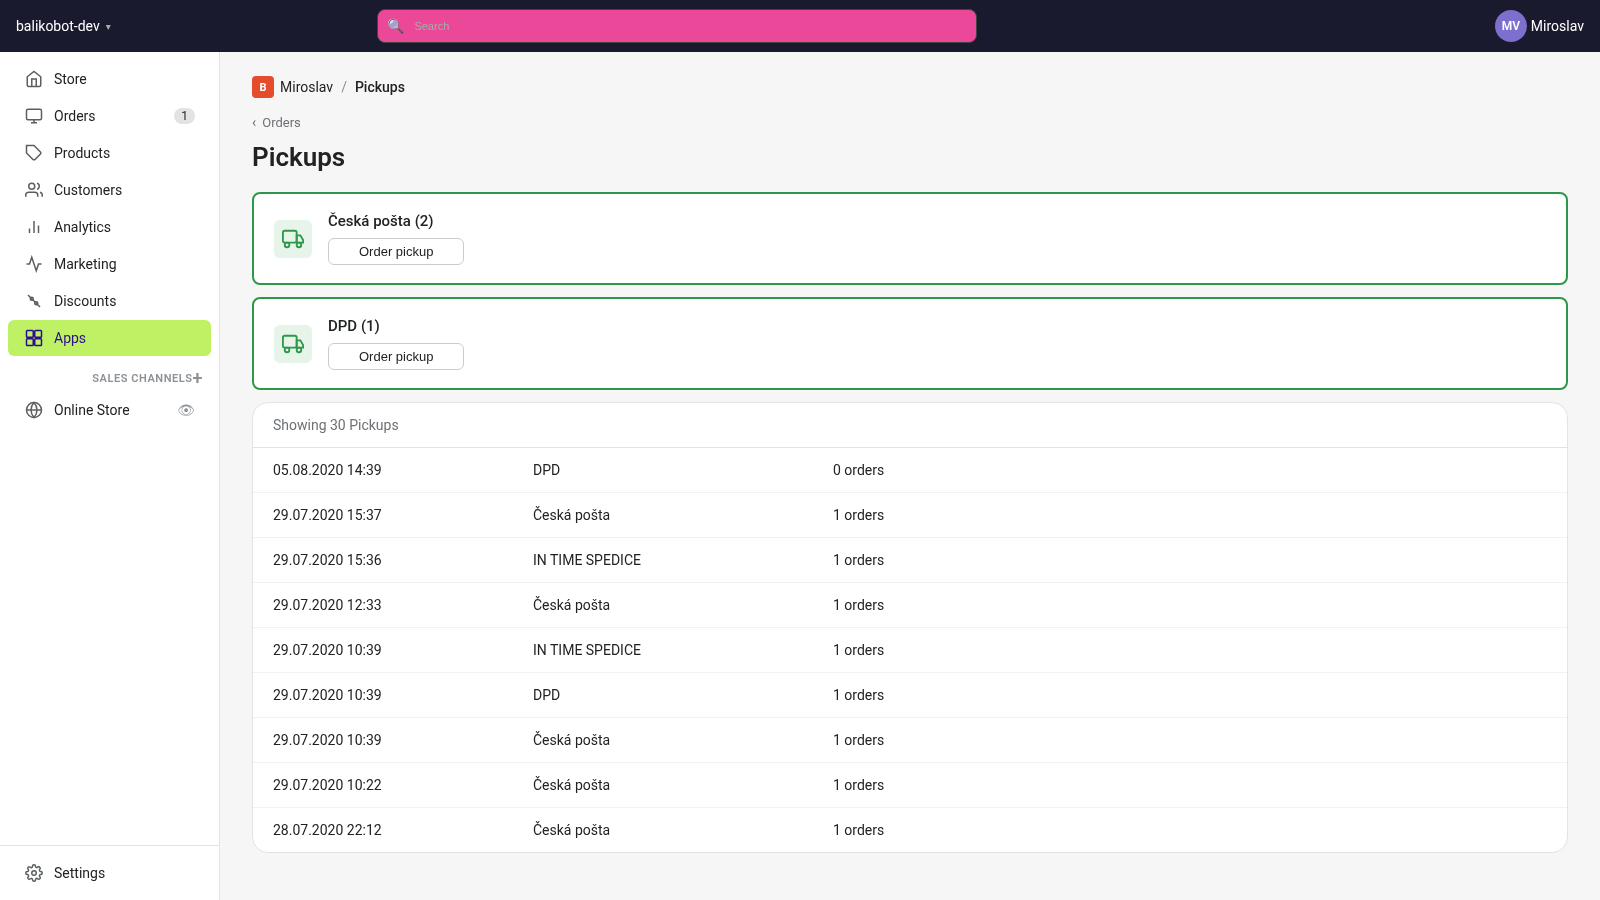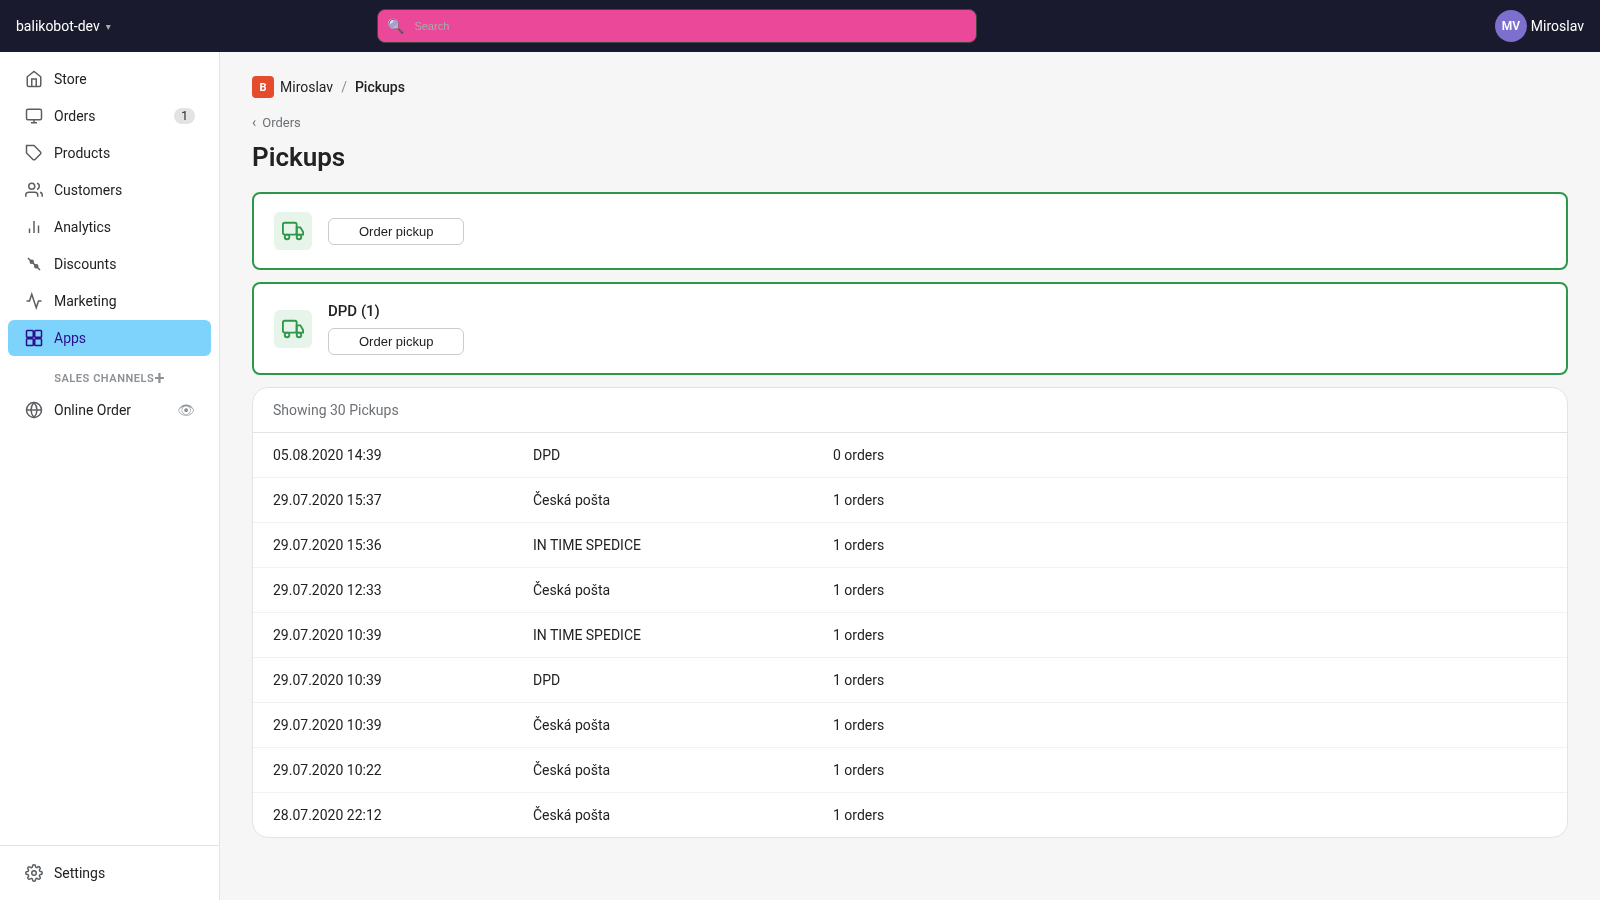--- a/index.html
+++ b/index.html
@@ -90,39 +90,39 @@
       align-items: center;
       gap: 10px;
       padding: 8px 16px;
       cursor: pointer;
       border-radius: 6px;
       margin: 1px 8px;
       color: #202223;
       font-size: 14px;
       position: relative;
     }
-    .nav-item.active { background: #7dd3fc; color: #2c0d8f; }
+    .nav-item.active { background: #bef264; color: #2c0d8f; }
     .nav-item .nav-icon { width: 20px; height: 20px; display: flex; align-items: center; justify-content: center; font-size: 16px; flex-shrink: 0; }
     .nav-item .badge {
       margin-left: auto;
       background: #e3e3e3;
       border-radius: 10px;
       padding: 1px 7px;
       font-size: 12px;
       color: #202223;
     }
     .nav-section-label {
       font-size: 11px;
       font-weight: 600;
       color: #8c9196;
       padding: 12px 16px 4px;
       letter-spacing: 0.05em;
       display: flex;
       align-items: center;
-      justify-content: center;
+      justify-content: flex-end;
     }
     .nav-section-label .add-btn { cursor: pointer; color: #8c9196; font-size: 18px; line-height: 1; }
     .sidebar-bottom { border-top: 1px solid #e1e3e5; padding: 8px 0; }
 
     
     .main-content {
       flex: 1;
       overflow-y: auto;
       padding: 24px 32px;
       background: #f6f6f7;
@@ -321,35 +321,35 @@
               <line x1="12" y1="20" x2="12" y2="4"></line>
               <line x1="6" y1="20" x2="6" y2="14"></line>
             </svg>
         </span>
         <span>Analytics</span>
       </div>
 
       <div class="nav-item">
         <span class="nav-icon">
           <svg width="18" height="18" viewBox="0 0 24 24" fill="none" stroke="#5c5f62" stroke-width="2">
+              <polyline points="22 12 18 12 15 21 9 3 6 12 2 12"></polyline>
+            </svg>
+        </span>
+        <span>Marketing</span>
+      </div>
+
+      <div class="nav-item">
+        <span class="nav-icon">
+          <svg width="18" height="18" viewBox="0 0 24 24" fill="none" stroke="#5c5f62" stroke-width="2">
               <circle cx="9" cy="9" r="2"></circle>
               <circle cx="15" cy="15" r="2"></circle>
               <line x1="4" y1="4" x2="20" y2="20"></line>
             </svg>
         </span>
         <span>Discounts</span>
-      </div>
-
-      <div class="nav-item">
-        <span class="nav-icon">
-          <svg width="18" height="18" viewBox="0 0 24 24" fill="none" stroke="#5c5f62" stroke-width="2">
-              <polyline points="22 12 18 12 15 21 9 3 6 12 2 12"></polyline>
-            </svg>
-        </span>
-        <span>Marketing</span>
       </div>
 
       <div class="nav-item active">
         <span class="nav-icon">
           <svg width="18" height="18" viewBox="0 0 24 24" fill="none" stroke="#2c0d8f" stroke-width="2">
               <rect x="2" y="2" width="9" height="9" rx="1"></rect>
               <rect x="13" y="2" width="9" height="9" rx="1"></rect>
               <rect x="2" y="13" width="9" height="9" rx="1"></rect>
               <rect x="13" y="13" width="9" height="9" rx="1"></rect>
             </svg>
@@ -363,21 +363,21 @@
       </div>
 
       <div class="online-store-item">
         <span class="nav-icon">
           <svg width="18" height="18" viewBox="0 0 24 24" fill="none" stroke="#5c5f62" stroke-width="2">
               <circle cx="12" cy="12" r="10"></circle>
               <line x1="2" y1="12" x2="22" y2="12"></line>
               <path d="M12 2a15.3 15.3 0 014 10 15.3 15.3 0 01-4 10 15.3 15.3 0 01-4-10 15.3 15.3 0 014-10z"></path>
             </svg>
         </span>
-        <span>Online Order</span>
+        <span>Online Store</span>
         <span class="eye-icon">👁</span>
       </div>
     </div>
 
     <div class="sidebar-bottom">
       <div class="nav-item">
         <span class="nav-icon">
           <svg width="18" height="18" viewBox="0 0 24 24" fill="none" stroke="#5c5f62" stroke-width="2">
               <circle cx="12" cy="12" r="3"></circle>
               <path d="M19.4 15a1.65 1.65 0 00.33 1.82l.06.06a2 2 0 010 2.83 2 2 0 01-2.83 0l-.06-.06a1.65 1.65 0 00-1.82-.33 1.65 1.65 0 00-1 1.51V21a2 2 0 01-4 0v-.09A1.65 1.65 0 009 19.4a1.65 1.65 0 00-1.82.33l-.06.06a2 2 0 01-2.83-2.83l.06-.06A1.65 1.65 0 004.68 15a1.65 1.65 0 00-1.51-1H3a2 2 0 010-4h.09A1.65 1.65 0 004.6 9a1.65 1.65 0 00-.33-1.82l-.06-.06a2 2 0 012.83-2.83l.06.06A1.65 1.65 0 009 4.68a1.65 1.65 0 001-1.51V3a2 2 0 014 0v.09a1.65 1.65 0 001 1.51 1.65 1.65 0 001.82-.33l.06-.06a2 2 0 012.83 2.83l-.06.06A1.65 1.65 0 0019.4 9a1.65 1.65 0 001.51 1H21a2 2 0 010 4h-.09a1.65 1.65 0 00-1.51 1z"></path>
@@ -409,20 +409,21 @@
     <div class="carrier-card">
       <div class="carrier-icon">
         <svg viewBox="0 0 24 24" fill="none" stroke="#2d9948" stroke-width="2">
           <rect x="1" y="3" width="15" height="13" rx="2"></rect>
           <path d="M16 8h4l3 5v3h-7V8z"></path>
           <circle cx="5.5" cy="18.5" r="2.5"></circle>
           <circle cx="18.5" cy="18.5" r="2.5"></circle>
         </svg>
       </div>
       <div class="carrier-info">
+        <div class="carrier-name">Česká pošta (2)</div>
         <button class="order-pickup-btn">Order pickup</button>
       </div>
     </div>
 
     <div class="carrier-card">
       <div class="carrier-icon">
         <svg viewBox="0 0 24 24" fill="none" stroke="#2d9948" stroke-width="2">
           <rect x="1" y="3" width="15" height="13" rx="2"></rect>
           <path d="M16 8h4l3 5v3h-7V8z"></path>
           <circle cx="5.5" cy="18.5" r="2.5"></circle>

